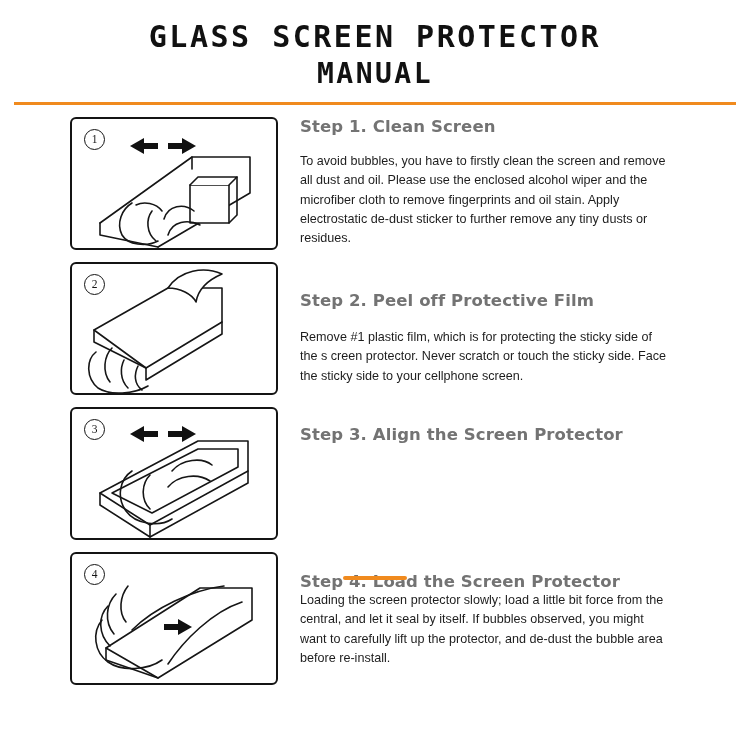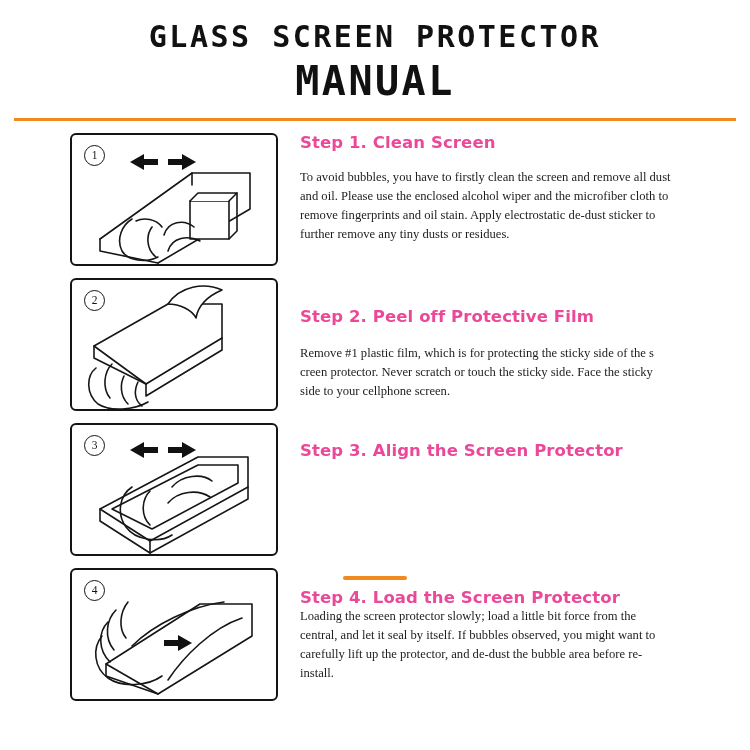--- a/index.html
+++ b/index.html
@@ -30,21 +30,21 @@
   }
   .title-line {
     font-family: "DejaVu Sans Mono", monospace;
     font-weight: bold;
     font-size: 30px;
     letter-spacing: 2.5px;
     color: #111111;
     line-height: 1.28;
   }
   .title-line.second {
-    font-size: 40px;
+    font-size: 28px;
   }
   .header-rule {
     margin: 10px 14px 0 14px;
     height: 3px;
     background: #f08a1e;
   }
 
   
   .steps {
     padding: 12px 14px 0 14px;
@@ -75,26 +75,26 @@
 
   .step-text {
     flex: 1 1 auto;
     padding-left: 22px;
     padding-top: 2px;
   }
   .step-title {
     font-family: "DejaVu Sans", sans-serif;
     font-weight: bold;
     font-size: 16.5px;
-    color: #ec4899;
+    color: #737373;
     margin: 0 0 16px 0;
     letter-spacing: 0.1px;
   }
   .step-body {
-    font-family: Liberation Serif, serif;
+    font-family: Liberation Sans, sans-serif;
     font-size: 12.6px;
     line-height: 1.52;
     color: #1d1d1d;
     margin: 0;
     max-width: 372px;
   }
 
   .step-2 .step-title { margin-bottom: 18px; margin-top: 15px; }
   .step-3 .step-title { }
   .step-4 .step-title { margin-bottom: 0; }

